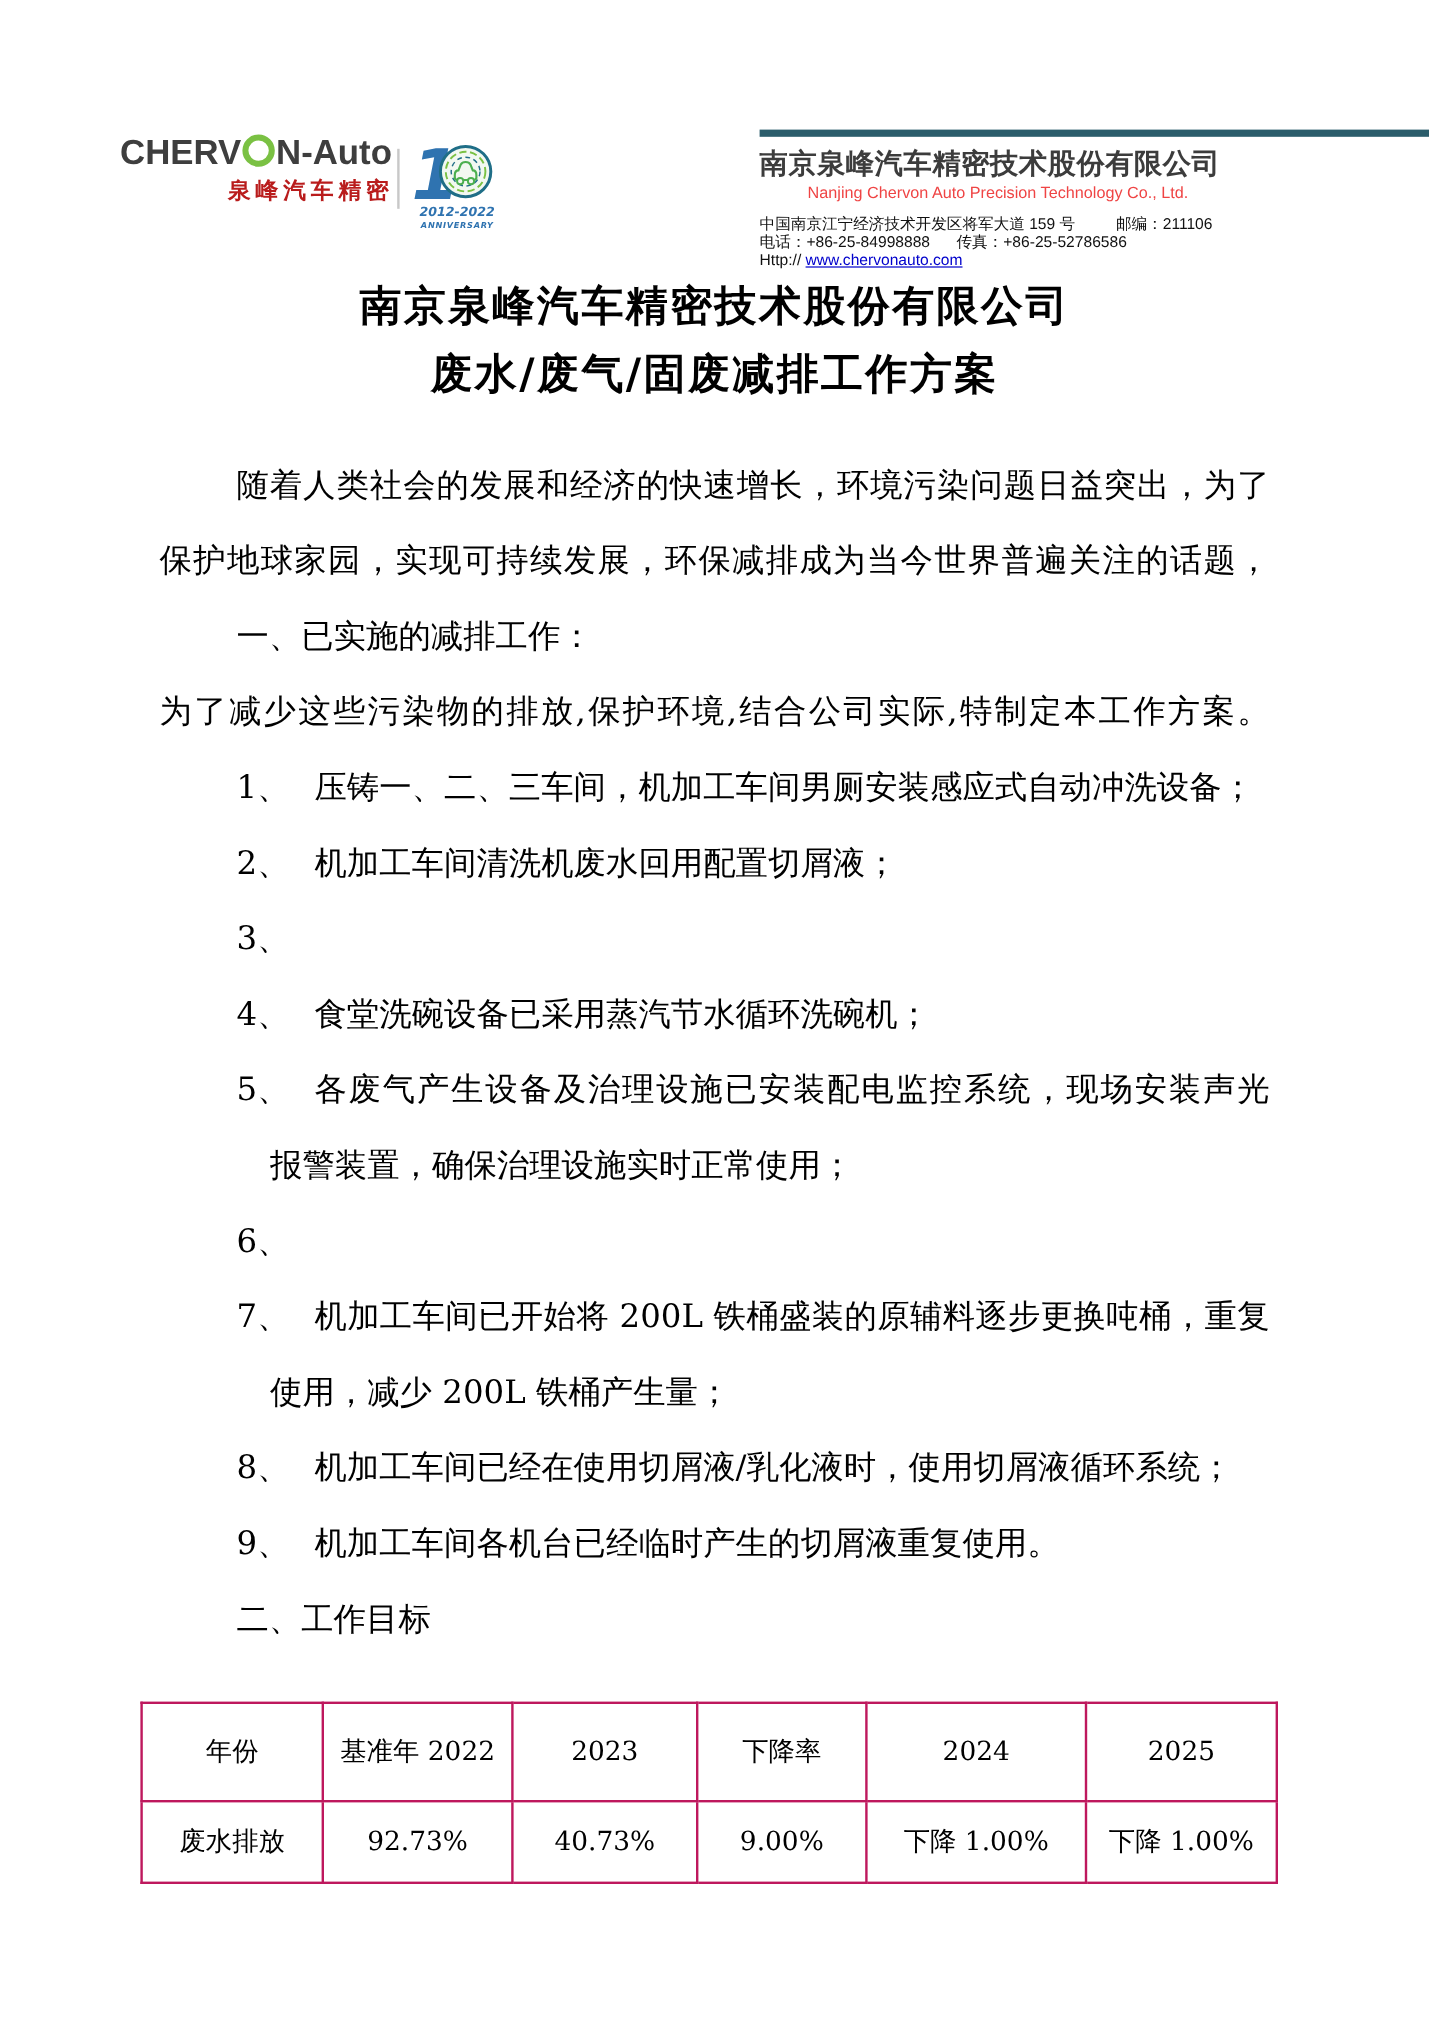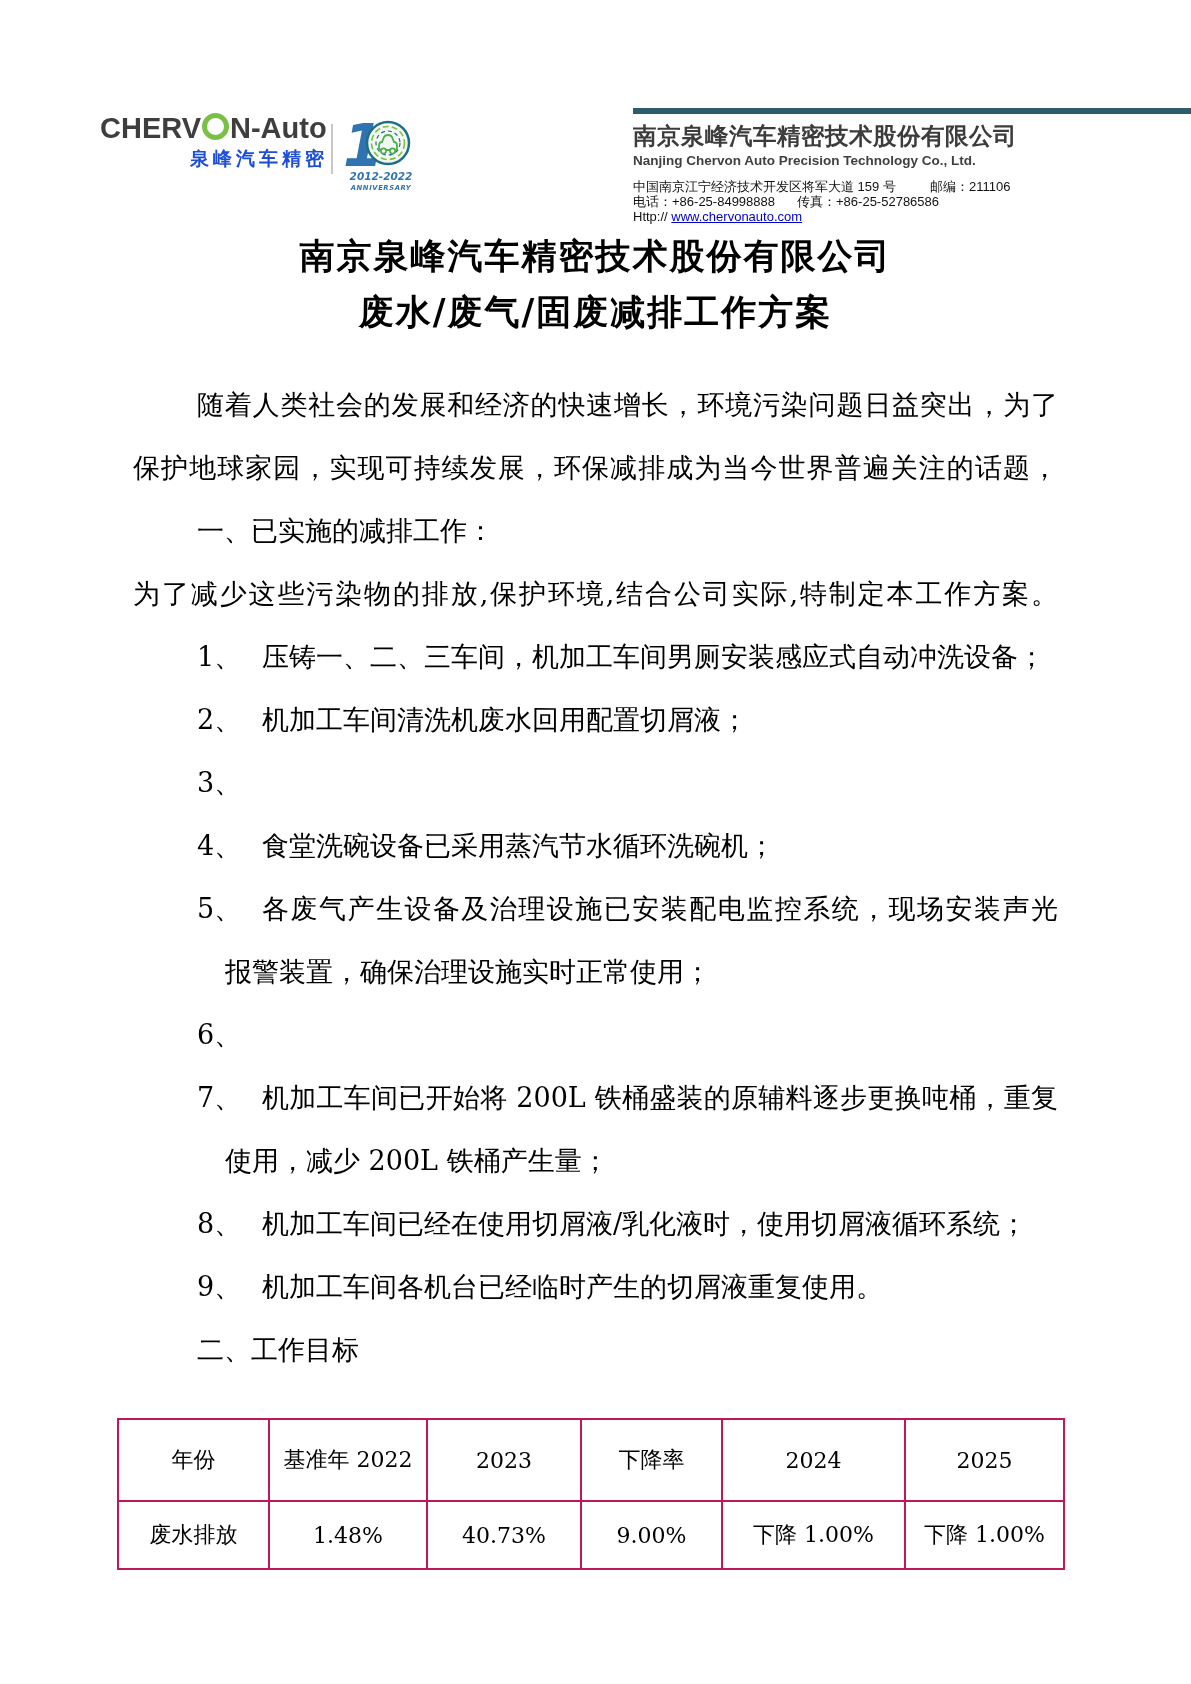--- a/index.html
+++ b/index.html
@@ -8,30 +8,30 @@
     font-family:"DejaVu Serif","Liberation Serif",serif;color:#000;
     overflow:hidden;
   }
   
   .logo{position:absolute;left:100px;top:112px;width:230px;
     font-family:Liberation Sans, sans-serif;color:#3e3e3e;}
   .brand-line{font-size:29px;font-weight:bold;letter-spacing:0px;white-space:nowrap;}
   .brand-o{display:inline-block;width:17px;height:17px;border:5px solid #7ac143;
     border-radius:50%;vertical-align:-2px;margin:0 1px;}
   .brand-cn{font-size:19px;font-weight:bold;letter-spacing:4px;text-align:right;
-    margin-top:1px;padding-right:2px;color:#1d4ed8;}
+    margin-top:1px;padding-right:2px;color:#b91c1c;}
   .logo-divider{position:absolute;left:331px;top:124px;width:2px;height:50px;background:#c8c8c8;}
   .badge{position:absolute;left:341px;top:110px;}
   
   .company{position:absolute;left:633px;top:108px;width:558px;
     font-family:"Liberation Sans","DejaVu Sans",sans-serif;}
   .teal-bar{width:558px;height:6px;background:#2b5d6b;}
   .co-cn{margin-top:6px;font-size:23.5px;font-weight:bold;color:#3c3c3c;
     letter-spacing:0.5px;white-space:nowrap;}
-  .co-en{font-size:13.5px;font-weight:bold;color:#404040;margin-top:1px;white-space:nowrap;}
+  .co-en{font-size:13.5px;font-weight:normal;color:#ef4444;margin-top:1px;white-space:nowrap;margin-left:40px;}
   .addr{margin-top:11px;font-size:13px;line-height:15px;color:#111;}
   .addr .gap1{display:inline-block;width:34px;}
   .addr .gap2{display:inline-block;width:22px;}
   .link{color:#0000cc;text-decoration:underline;}
   
   .doc-title{position:absolute;left:0;top:228px;width:1191px;text-align:center;
     font-weight:bold;font-size:35px;line-height:56px;letter-spacing:2px;color:#000;}
   
   .content{position:absolute;left:133px;top:373px;width:925px;
     font-size:27px;line-height:63px;color:#000;}
@@ -126,20 +126,20 @@
     <tr class="hrow">
       <td>年份</td>
       <td>基准年 2022</td>
       <td>2023</td>
       <td>下降率</td>
       <td>2024</td>
       <td>2025</td>
     </tr>
     <tr class="drow">
       <td>废水排放</td>
-      <td>1.48%</td>
+      <td>92.73%</td>
       <td>40.73%</td>
       <td>9.00%</td>
       <td>下降 1.00%</td>
       <td>下降 1.00%</td>
     </tr>
   </tbody>
 </table>
 
 </body></html>

